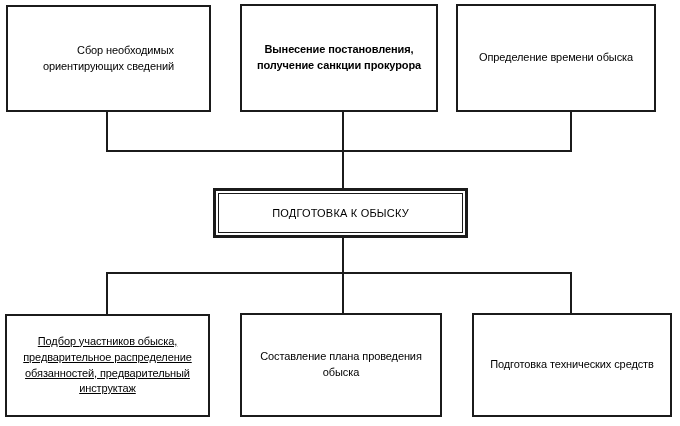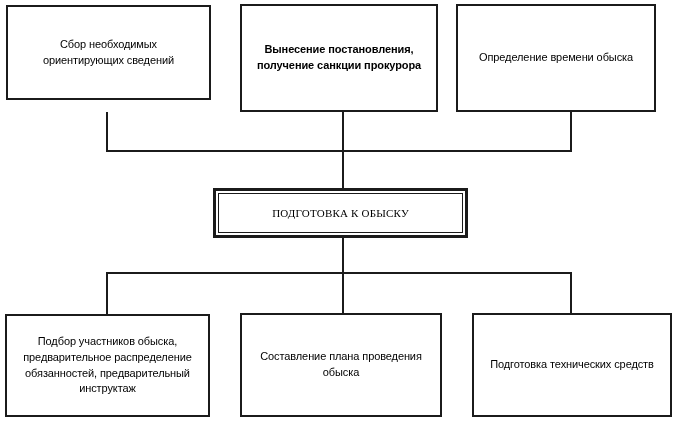--- a/index.html
+++ b/index.html
@@ -28,43 +28,42 @@
     display: flex;
     align-items: center;
     justify-content: center;
     text-align: center;
     font-size: 11px;
     line-height: 1.45;
     letter-spacing: -0.1px;
     padding: 2px 4px;
   }
   .node span { white-space: pre-line; }
-  .n1 { left: 6px;   top: 5px;   width: 205px; height: 95px; }
+  .n1 { left: 6px;   top: 5px;   width: 205px; height: 107px; text-align: right; }
   .n2 { left: 240px; top: 4px;   width: 198px; height: 108px; font-weight: bold; }
   .n3 { left: 456px; top: 4px;   width: 200px; height: 108px; }
-  .n4 { left: 5px;   top: 314px; width: 205px; height: 103px; }
+  .n4 { left: 5px;   top: 314px; width: 205px; height: 103px; text-decoration: underline; }
   .n5 { left: 240px; top: 313px; width: 202px; height: 104px; align-items: center; }
   .n6 { left: 472px; top: 313px; width: 200px; height: 104px; }
   .center-outer {
     position: absolute;
     left: 213px; top: 188px; width: 255px; height: 50px;
     border: 3px solid var(--border);
     background: var(--background);
     padding: 2px;
   }
   .center-inner {
     width: 100%; height: 100%;
     border: 1px solid var(--border);
     display: flex;
     align-items: center;
     justify-content: center;
     text-align: left;
     font-size: 11px;
     letter-spacing: 0.2px;
-    font-family: Liberation Serif, serif;
   }
   .wire {
     position: absolute;
     background: var(--line);
   }
   .wire.v { width: 2px; }
   .wire.h { height: 2px; }
   .w-v-top-left     { left: 106px; top: 112px; height: 40px; }
   .w-v-top-center   { left: 342px; top: 112px; height: 76px; }
   .w-v-top-right    { left: 570px; top: 112px; height: 40px; }

